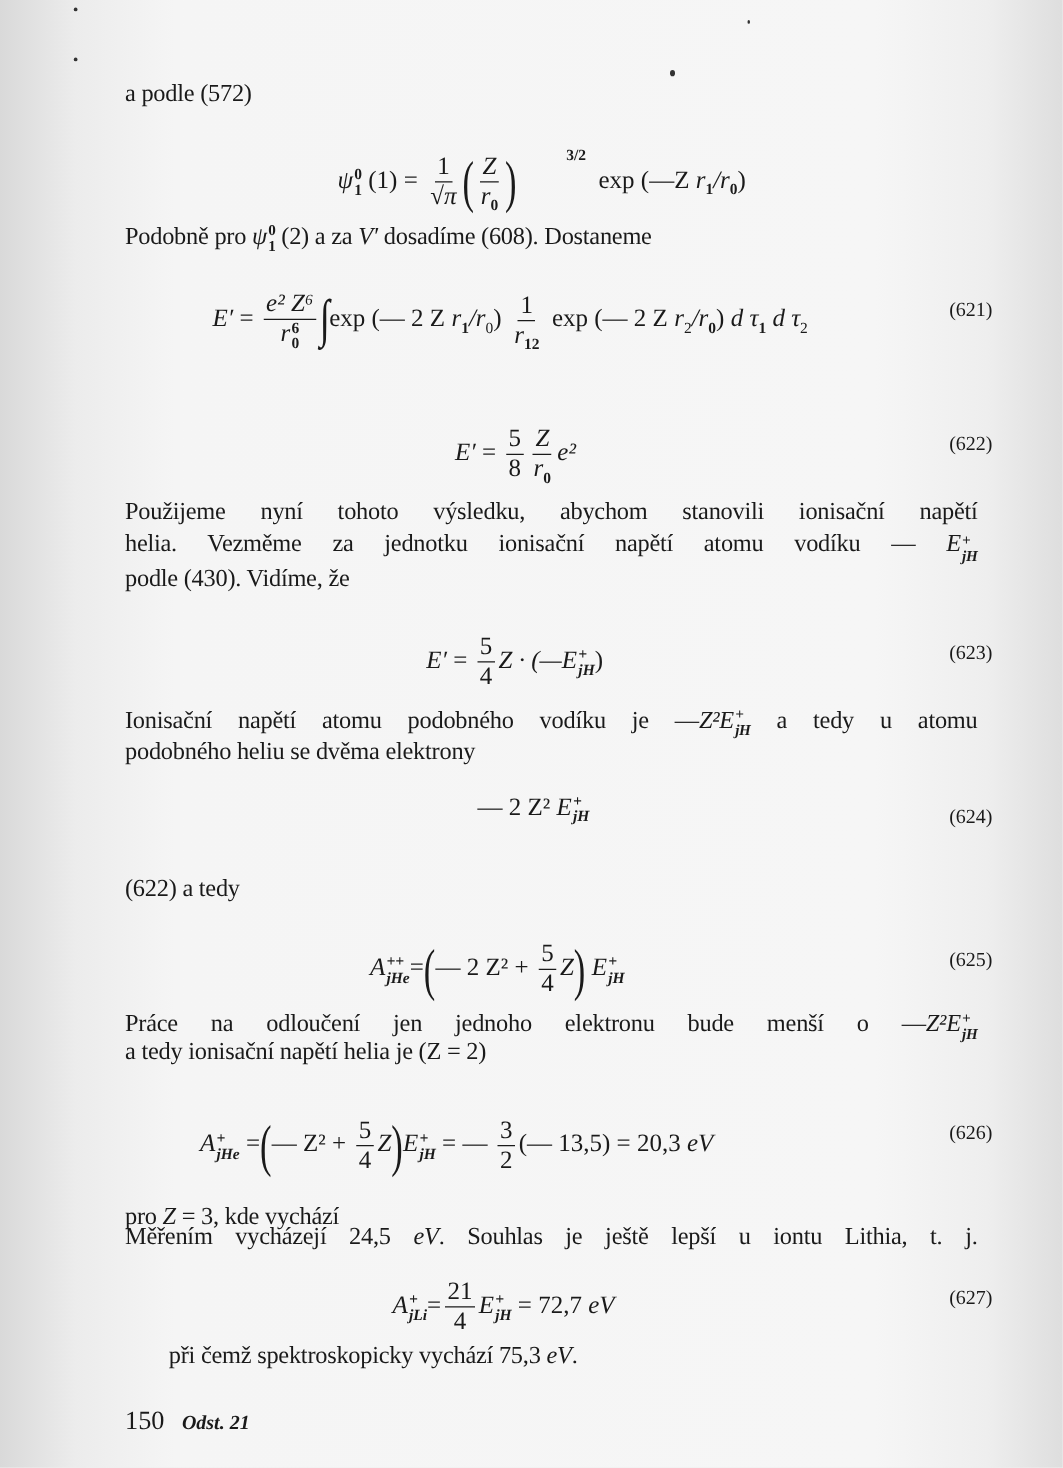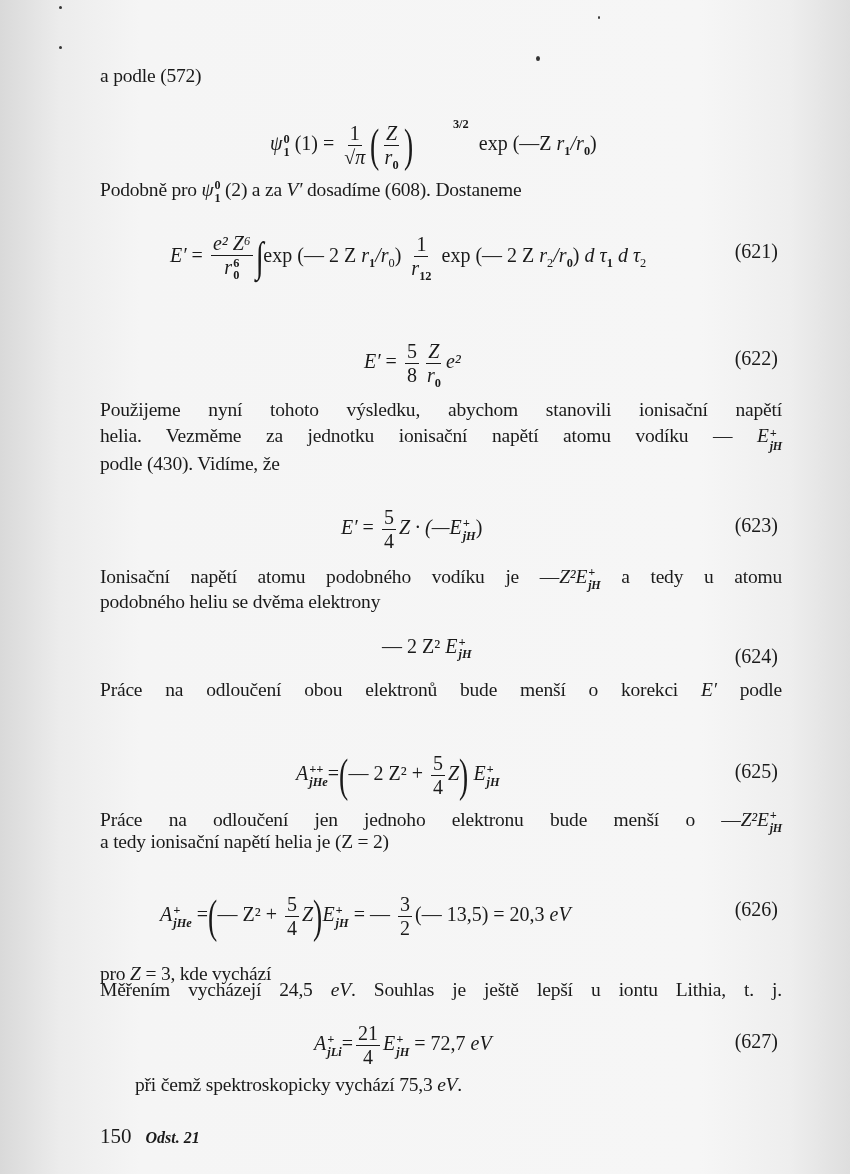--- a/index.html
+++ b/index.html
@@ -20,23 +20,23 @@
       font-family: "Liberation Serif", "DejaVu Serif", serif;
       transform-origin: left center;
     }
     .line.justify { text-align: justify; text-align-last: justify; }
     .eq {
       position: absolute; white-space: nowrap;
       font-family: "Liberation Serif", "DejaVu Serif", serif;
       font-size: 20px; line-height: 24px;
     }
     .eqnum {
-      position: absolute; right: 72px;
+      position: absolute; right: 56px;
       font-family: "Liberation Serif", "DejaVu Serif", serif;
-      font-size: 20px;
+      font-size: 16px;
     }
     i, .it { font-style: italic; }
     .b { font-weight: bold; }
     sub, sup { font-size: 0.62em; line-height: 0; }
     .ss { display: inline-flex; flex-direction: column; vertical-align: middle; line-height: 1; font-size: 0.62em; margin-left: 1px; }
     .ss span { display: block; }
     .frac { display: inline-flex; flex-direction: column; align-items: center; vertical-align: middle; margin: 0 3px; }
     .frac .num { border-bottom: 1.4px solid #1a1a1a; padding: 0 2px; line-height: 1.15; }
     .frac .den { line-height: 1.15; padding: 0 2px; }
     .bigparen { font-size: 46px; line-height: 1; vertical-align: middle; font-weight: 200; display: inline-block; transform: scaleX(0.6); margin: 0 -3px; }
@@ -140,23 +140,21 @@
   <div class="line" style="top:590px;">podobného heliu se dvěma elektrony</div>
 
   <div class="eq" style="left:382px;top:634px;">
     <span>— 2 Z²</span> <i>E</i><span class="ss it b">
         <span>+</span>
         <span>jH</span>
       </span>
   </div>
   <div class="eqnum" style="top:645px;">(624)</div>
 
-  <div class="line justify" style="top:678px;">
-    <span>Práce na odloučení obou elektronů bude menší o korekci </span><i>E′</i><span> podle</span>
-  </div>
+  <div class="line" style="top:700px;">(622) a tedy</div>
 
   <div class="eq" style="left:296px;top:752px;">
     <i>A</i><span class="ss it b">
         <span>++</span>
         <span>jHe</span>
       </span><span>=</span><span class="bigparen">(</span><span>— 2 Z²</span> <span>+</span>
     <span class="frac">
         <span class="num">5</span>
         <span class="den">4</span>
       </span><i>Z</i><span class="bigparen">)</span> <i>E</i><span class="ss it b">

